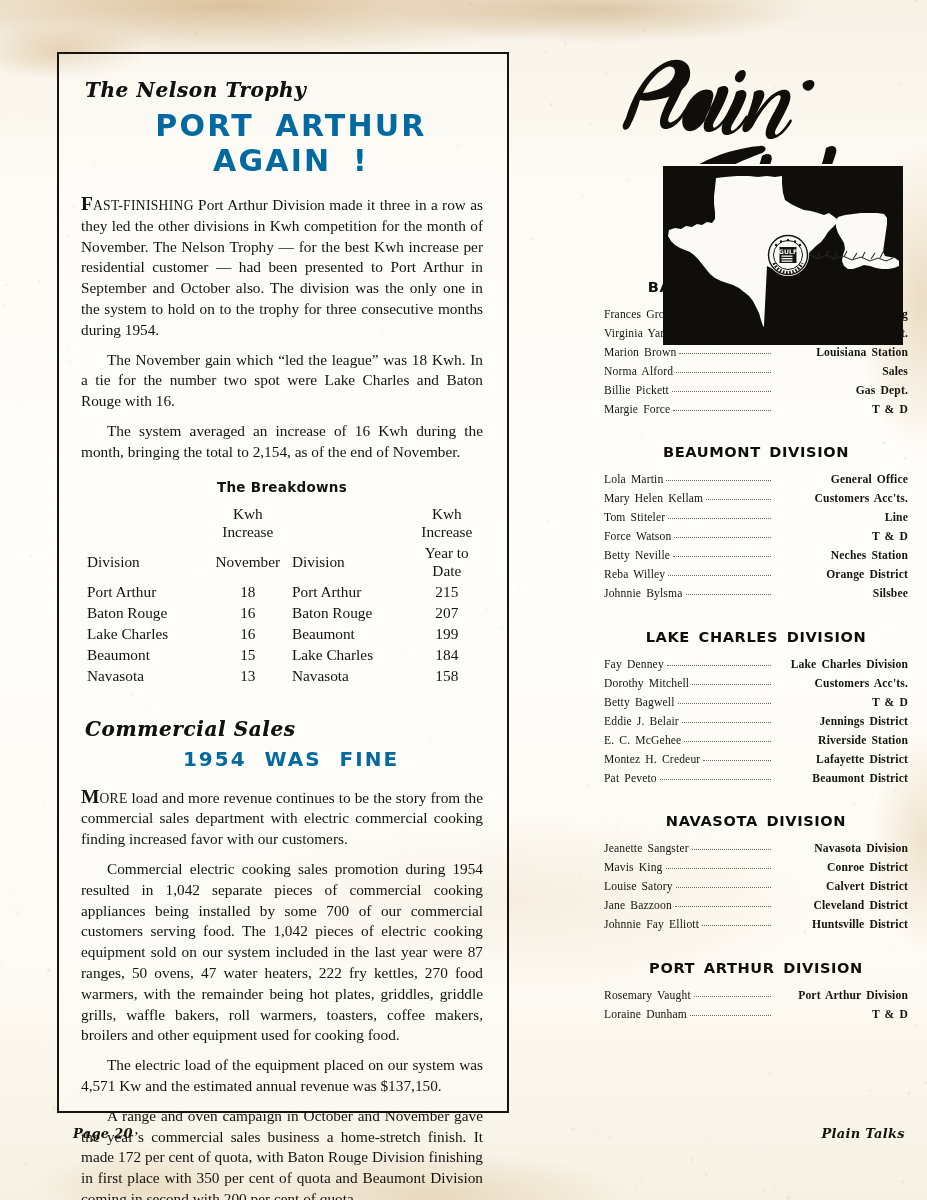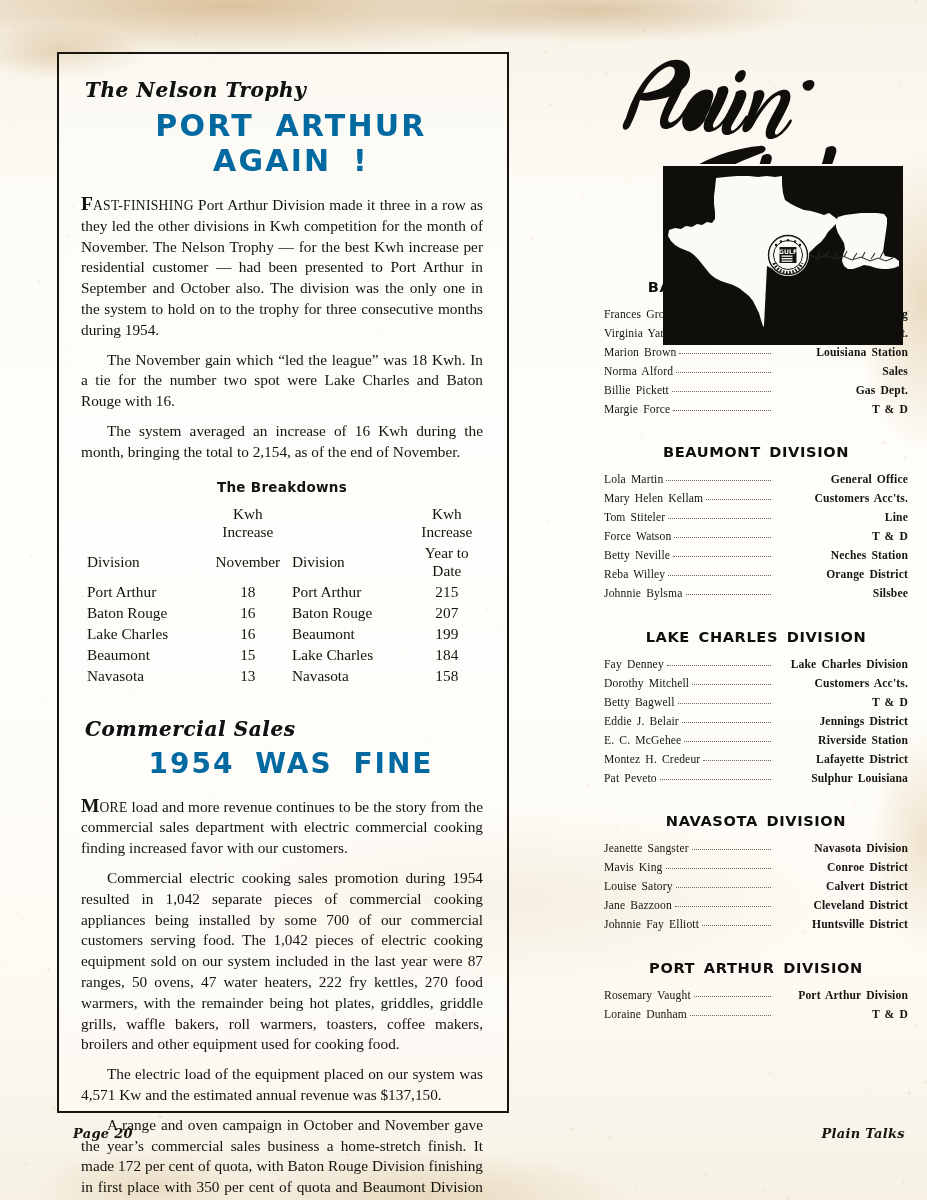--- a/index.html
+++ b/index.html
@@ -50,21 +50,21 @@
     text-shadow:0 0 .6px rgba(0,0,0,.5);
   }
   .kicker.second{margin-top:30px;}
   .banner{
     font-family:"DejaVu Sans", sans-serif;
     font-weight:bold;font-size:30px;
     letter-spacing:2.2px;word-spacing:9px;
     text-align:center;color:#0369a1;
     margin:2px 0 16px 18px;
   }
-  .banner.small{font-size:28px;letter-spacing:2px;margin-bottom:16px;}
+  .banner.small{font-size:20px;letter-spacing:2px;margin-bottom:16px;}
 
   
   p.body{
     font-size:15.3px;line-height:1.36;
     text-align:justify;text-justify:inter-word;
     color:#14120d;margin:0 0 9px 0;
     hyphens:none;
   }
   p.body.indent{text-indent:26px;}
   p.body.lead{text-indent:0;}
@@ -663,21 +663,21 @@
             <span class="rep-role">Riverside Station</span>
           </li>
           <li>
             <span class="rep-name">Montez H. Credeur</span>
             <span class="leader"></span>
             <span class="rep-role">Lafayette District</span>
           </li>
           <li>
             <span class="rep-name">Pat Peveto</span>
             <span class="leader"></span>
-            <span class="rep-role">Sulphur Louisiana</span>
+            <span class="rep-role">Beaumont District</span>
           </li>
         </ul>
         <div class="div-title tight">NAVASOTA DIVISION</div>
         <ul class="reporter-list">
           <li>
             <span class="rep-name">Jeanette Sangster</span>
             <span class="leader"></span>
             <span class="rep-role">Navasota Division</span>
           </li>
           <li>

